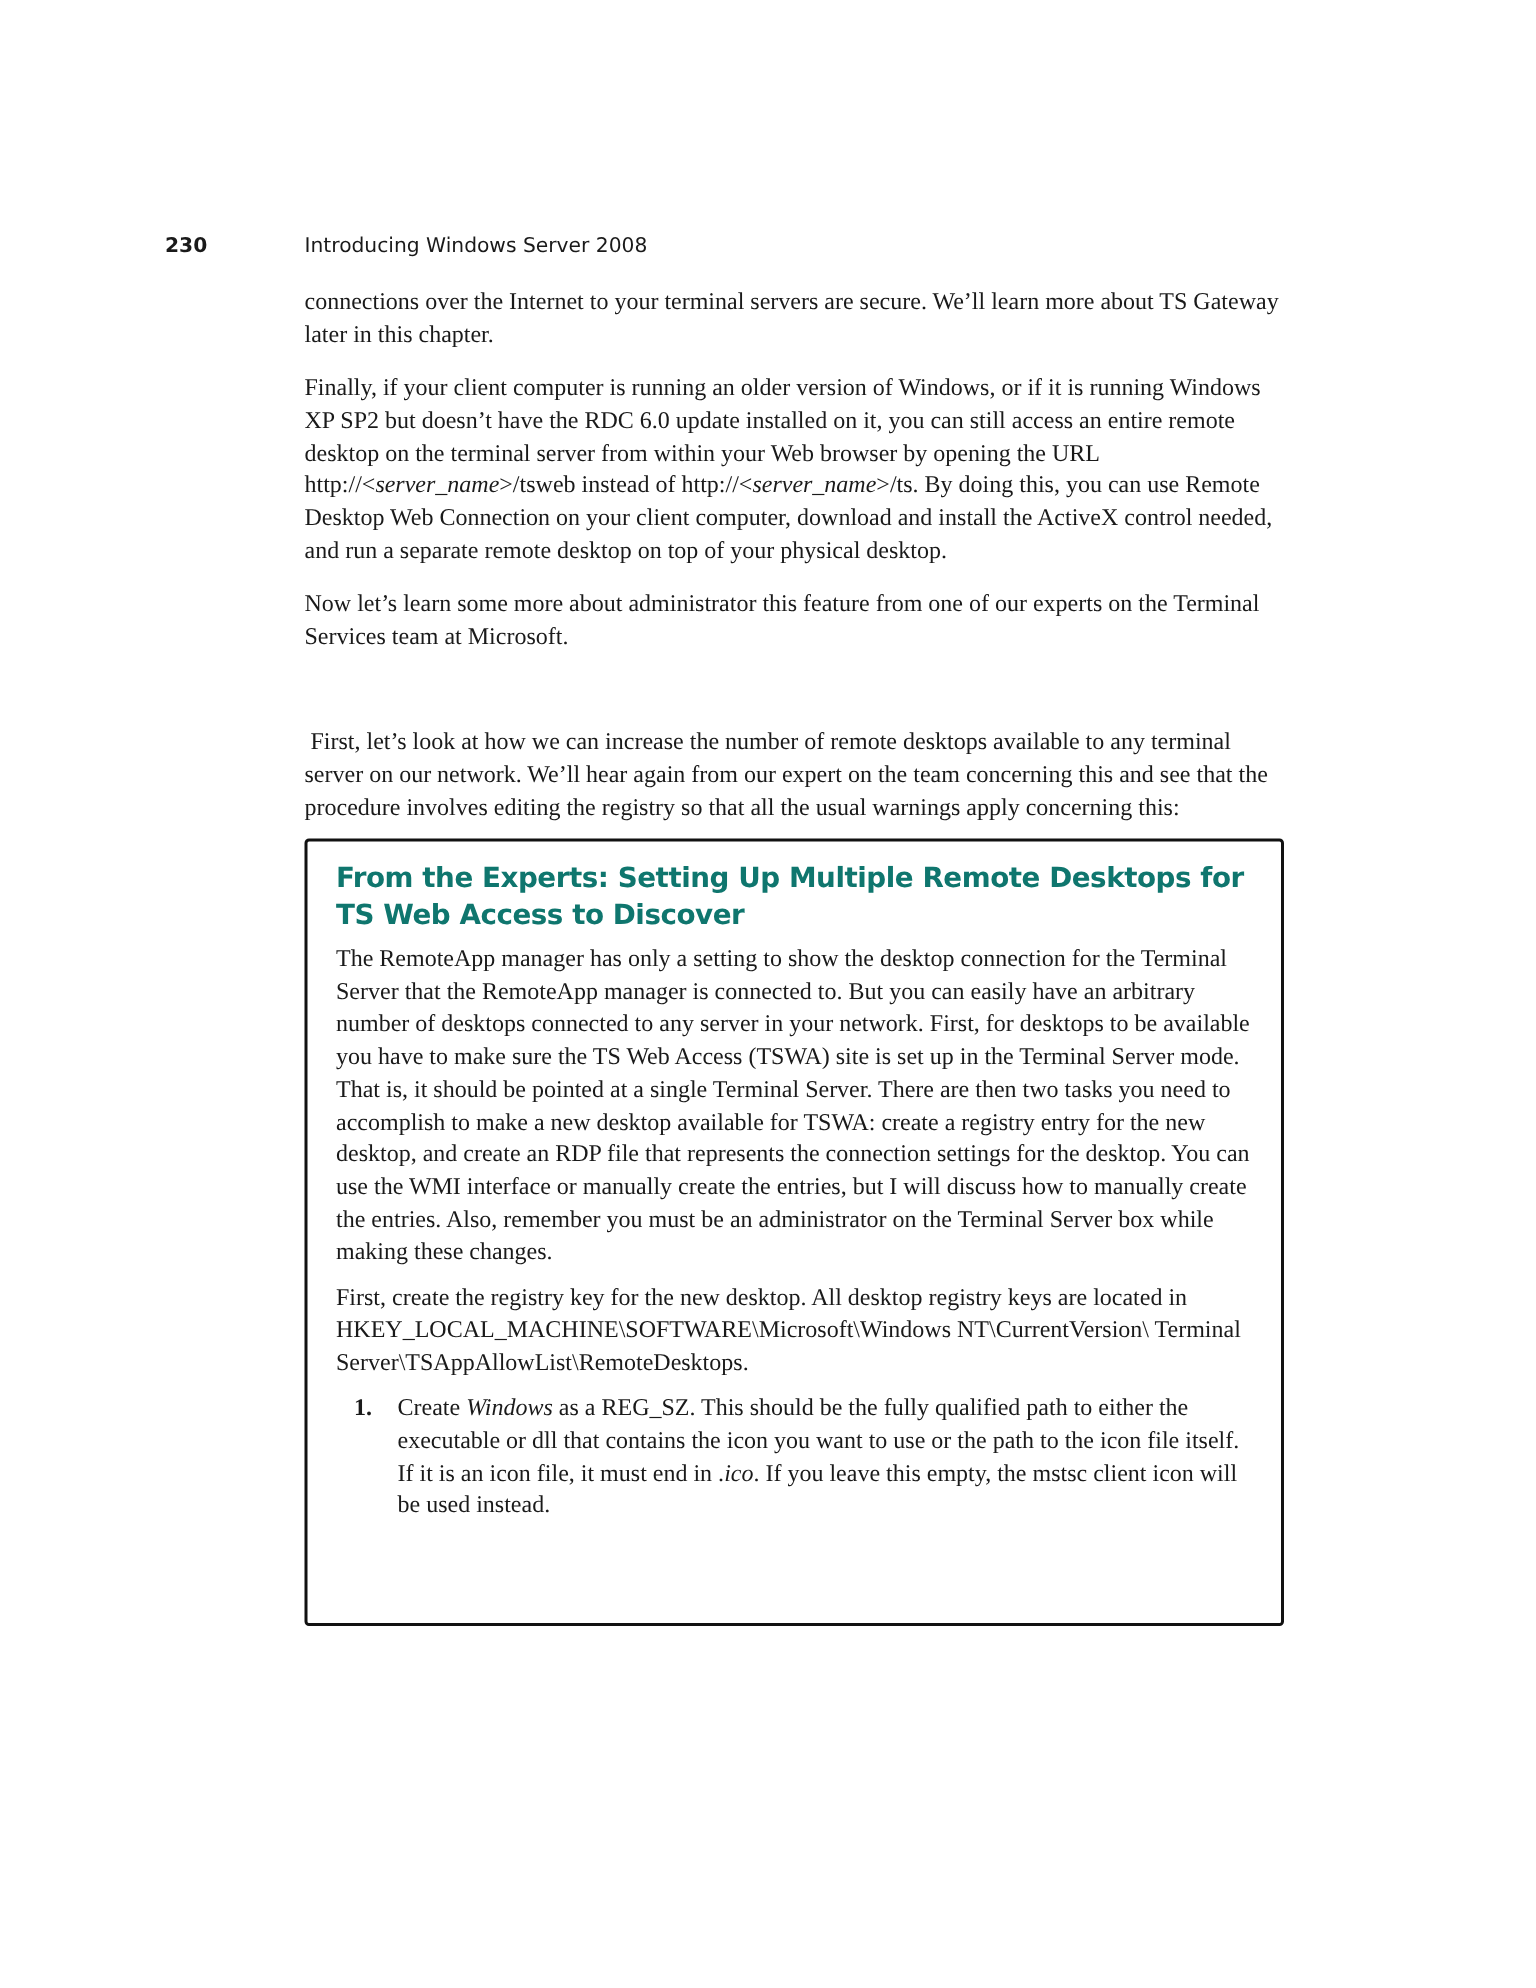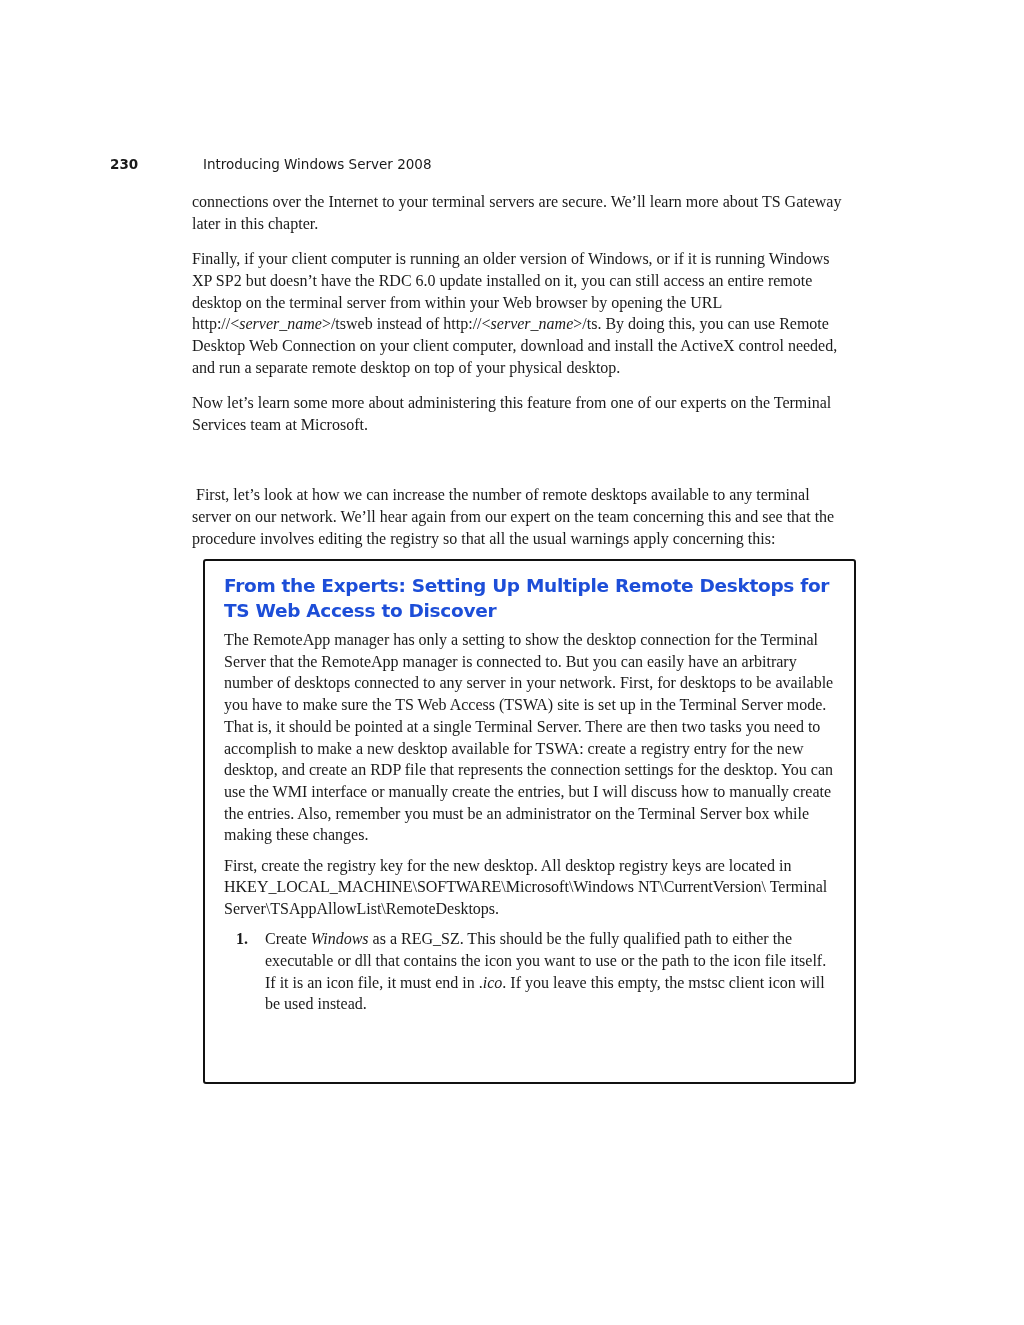--- a/index.html
+++ b/index.html
@@ -1,42 +1,42 @@
 <!DOCTYPE html>
 <html><head>
   <meta charset="utf-8">
   <style>
     html, body { margin: 0; padding: 0; background: #ffffff; }
     body { width: 1024px; height: 1325px; position: relative; overflow: hidden; color: #1a1a1a; }
     .header { position: absolute; top: 156px; left: 110px; font-family: "DejaVu Sans", sans-serif; font-size: 13.5px; }
     .page-num { position: absolute; left: 0; font-weight: bold; }
     .running-head { position: absolute; left: 93px; white-space: nowrap; }
-    .body-text { position: absolute; left: 192px; top: 191px; width: 655px; font-family: "Liberation Serif", serif; font-size: 16px; line-height: 21.8px; }
+    .body-text { position: absolute; left: 203px; top: 191px; width: 655px; font-family: "Liberation Serif", serif; font-size: 16px; line-height: 21.8px; }
     .body-text p { margin: 0 0 13.5px 0; }
     .sidebar { position: absolute; left: 203px; top: 559px; width: 653px; height: 525px; border: 2.5px solid #111; border-radius: 3px; box-sizing: border-box; padding: 12px 20px 10px 19px; font-family: "Liberation Serif", serif; font-size: 16px; line-height: 21.7px; }
-    .sidebar h2 { font-family: "DejaVu Sans", sans-serif; font-weight: bold; font-size: 18.5px; line-height: 25px; margin: 0 0 6px 0; letter-spacing: -0.3px; color: #1d4ed8; }
+    .sidebar h2 { font-family: "DejaVu Sans", sans-serif; font-weight: bold; font-size: 18.5px; line-height: 25px; margin: 0 0 6px 0; letter-spacing: -0.3px; color: #0f766e; }
     .sidebar p { margin: 0 0 8.5px 0; }
     .sidebar ol { list-style: none; margin: 0; padding: 0; }
     .sidebar li { display: flex; }
     .li-num { width: 41px; flex: 0 0 41px; padding-left: 12px; box-sizing: border-box; font-weight: bold; }
     .li-text { flex: 1; }
     i { font-style: italic; }
   </style>
 </head>
 <body>
 
 <div class="header">
   <span class="page-num">230</span>
   <span class="running-head">Introducing Windows Server 2008</span>
 </div>
 
 <div class="body-text">
   <p>connections over the Internet to your terminal servers are secure. We’ll learn more about TS Gateway later in this chapter.</p>
   <p><span>Finally, if your client computer is running an older version of Windows, or if it is running Windows XP SP2 but doesn’t have the RDC 6.0 update installed on it, you can still access an entire remote desktop on the terminal server from within your Web browser by opening the URL http://&lt;</span><i>server_name</i><span>&gt;/tsweb instead of http://&lt;</span><i>server_name</i><span>&gt;/ts. By doing this, you can use Remote Desktop Web Connection on your client computer, download and install the ActiveX control needed, and run a separate remote desktop on top of your physical desktop.</span></p>
-  <p>Now let’s learn some more about administering this feature from one of our experts on the Terminal Services team at Microsoft.</p>
+  <p>Now let’s learn some more about administrator this feature from one of our experts on the Terminal Services team at Microsoft.</p>
   <p style="white-space: pre-wrap; margin-top: 48px;"> First, let’s look at how we can increase the number of remote desktops available to any terminal server on our network. We’ll hear again from our expert on the team concerning this and see that the procedure involves editing the registry so that all the usual warnings apply concerning this:</p>
 </div>
 
 <div class="sidebar">
   <h2>From the Experts: Setting Up Multiple Remote Desktops for TS Web Access to Discover</h2>
   <p>The RemoteApp manager has only a setting to show the desktop connection for the Terminal Server that the RemoteApp manager is connected to. But you can easily have an arbitrary number of desktops connected to any server in your network. First, for desktops to be available you have to make sure the TS Web Access (TSWA) site is set up in the Terminal Server mode. That is, it should be pointed at a single Terminal Server. There are then two tasks you need to accomplish to make a new desktop available for TSWA: create a registry entry for the new desktop, and create an RDP file that represents the connection settings for the desktop. You can use the WMI interface or manually create the entries, but I will discuss how to manually create the entries. Also, remember you must be an administrator on the Terminal Server box while making these changes.</p>
   <p>First, create the registry key for the new desktop. All desktop registry keys are located in HKEY_LOCAL_MACHINE\SOFTWARE\Microsoft\Windows NT\CurrentVersion\ Terminal Server\TSAppAllowList\RemoteDesktops.</p>
   <ol>
     <li>
       <span class="li-num">1.</span>

